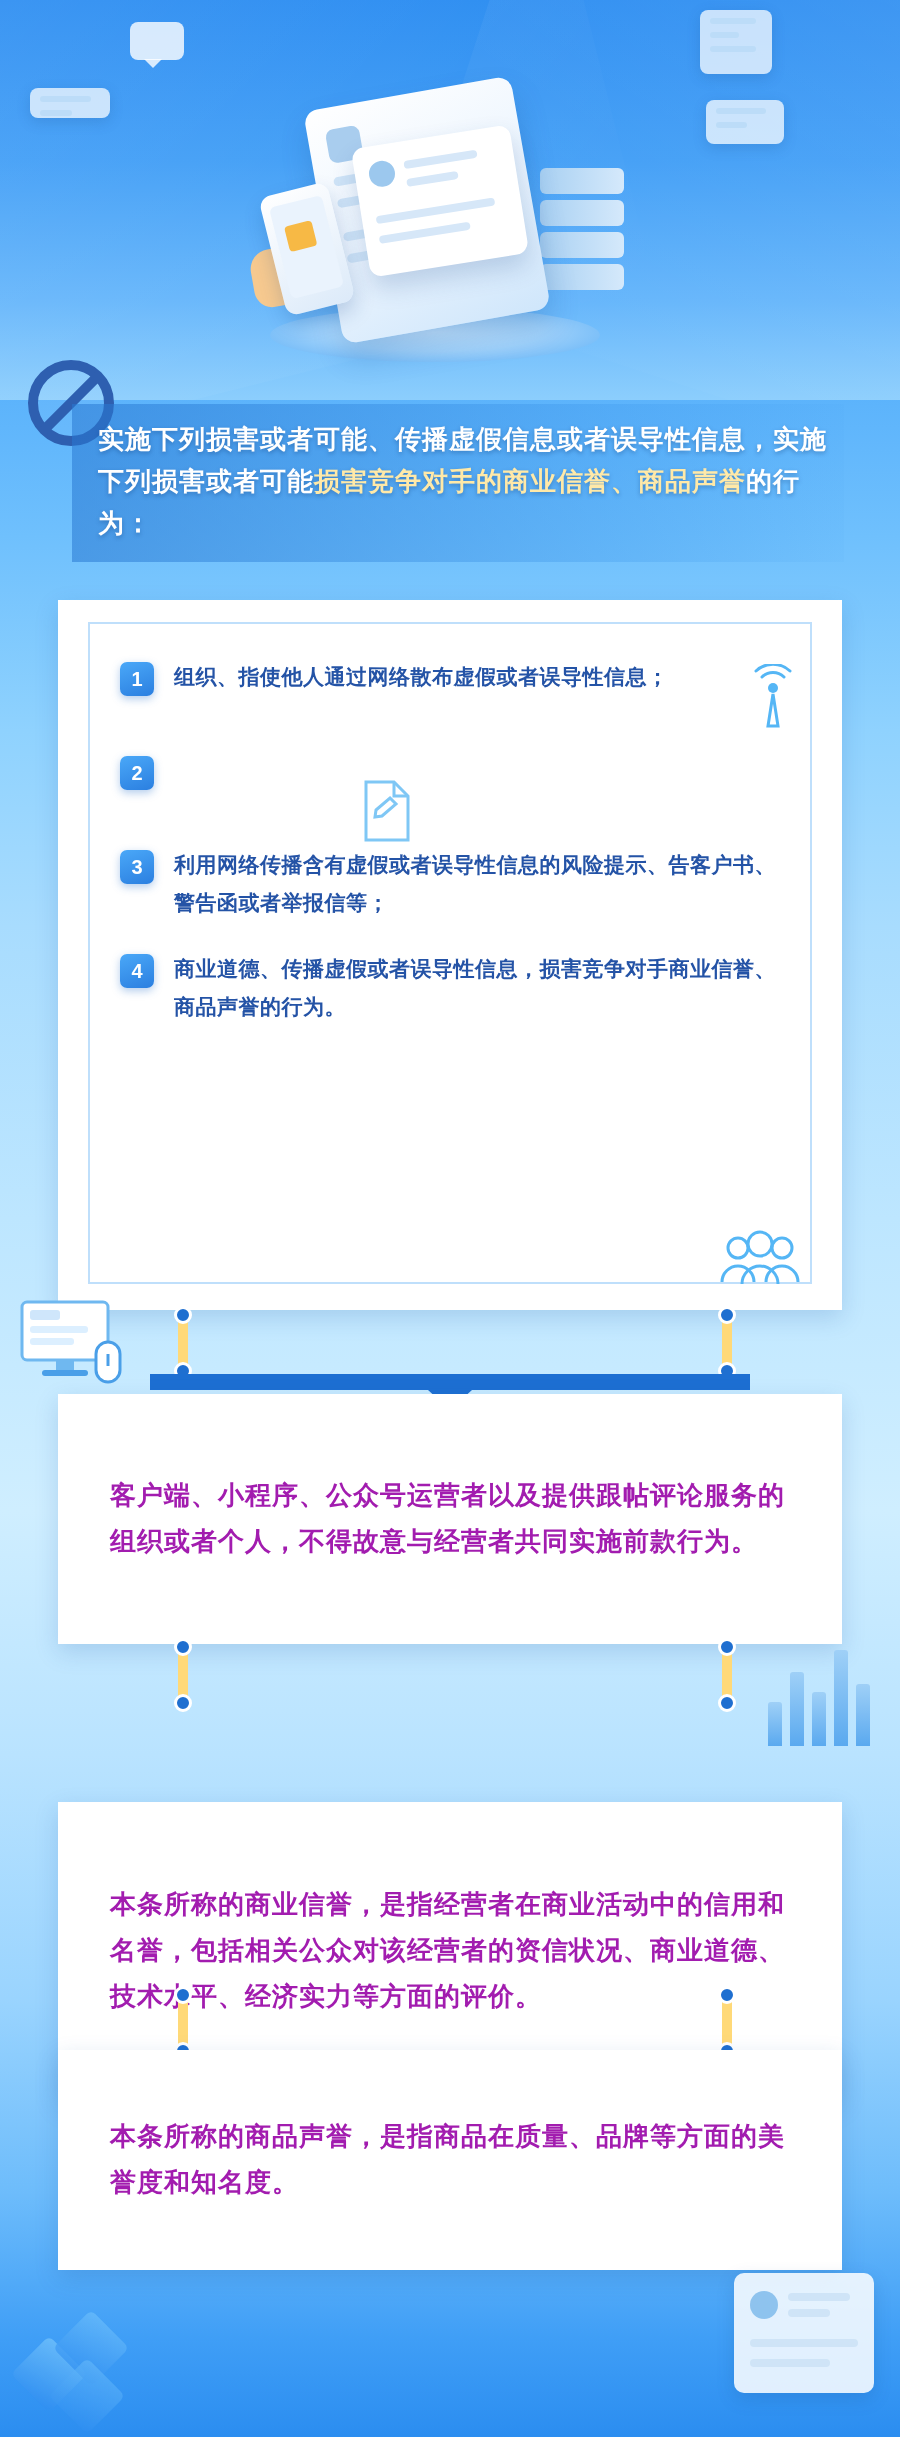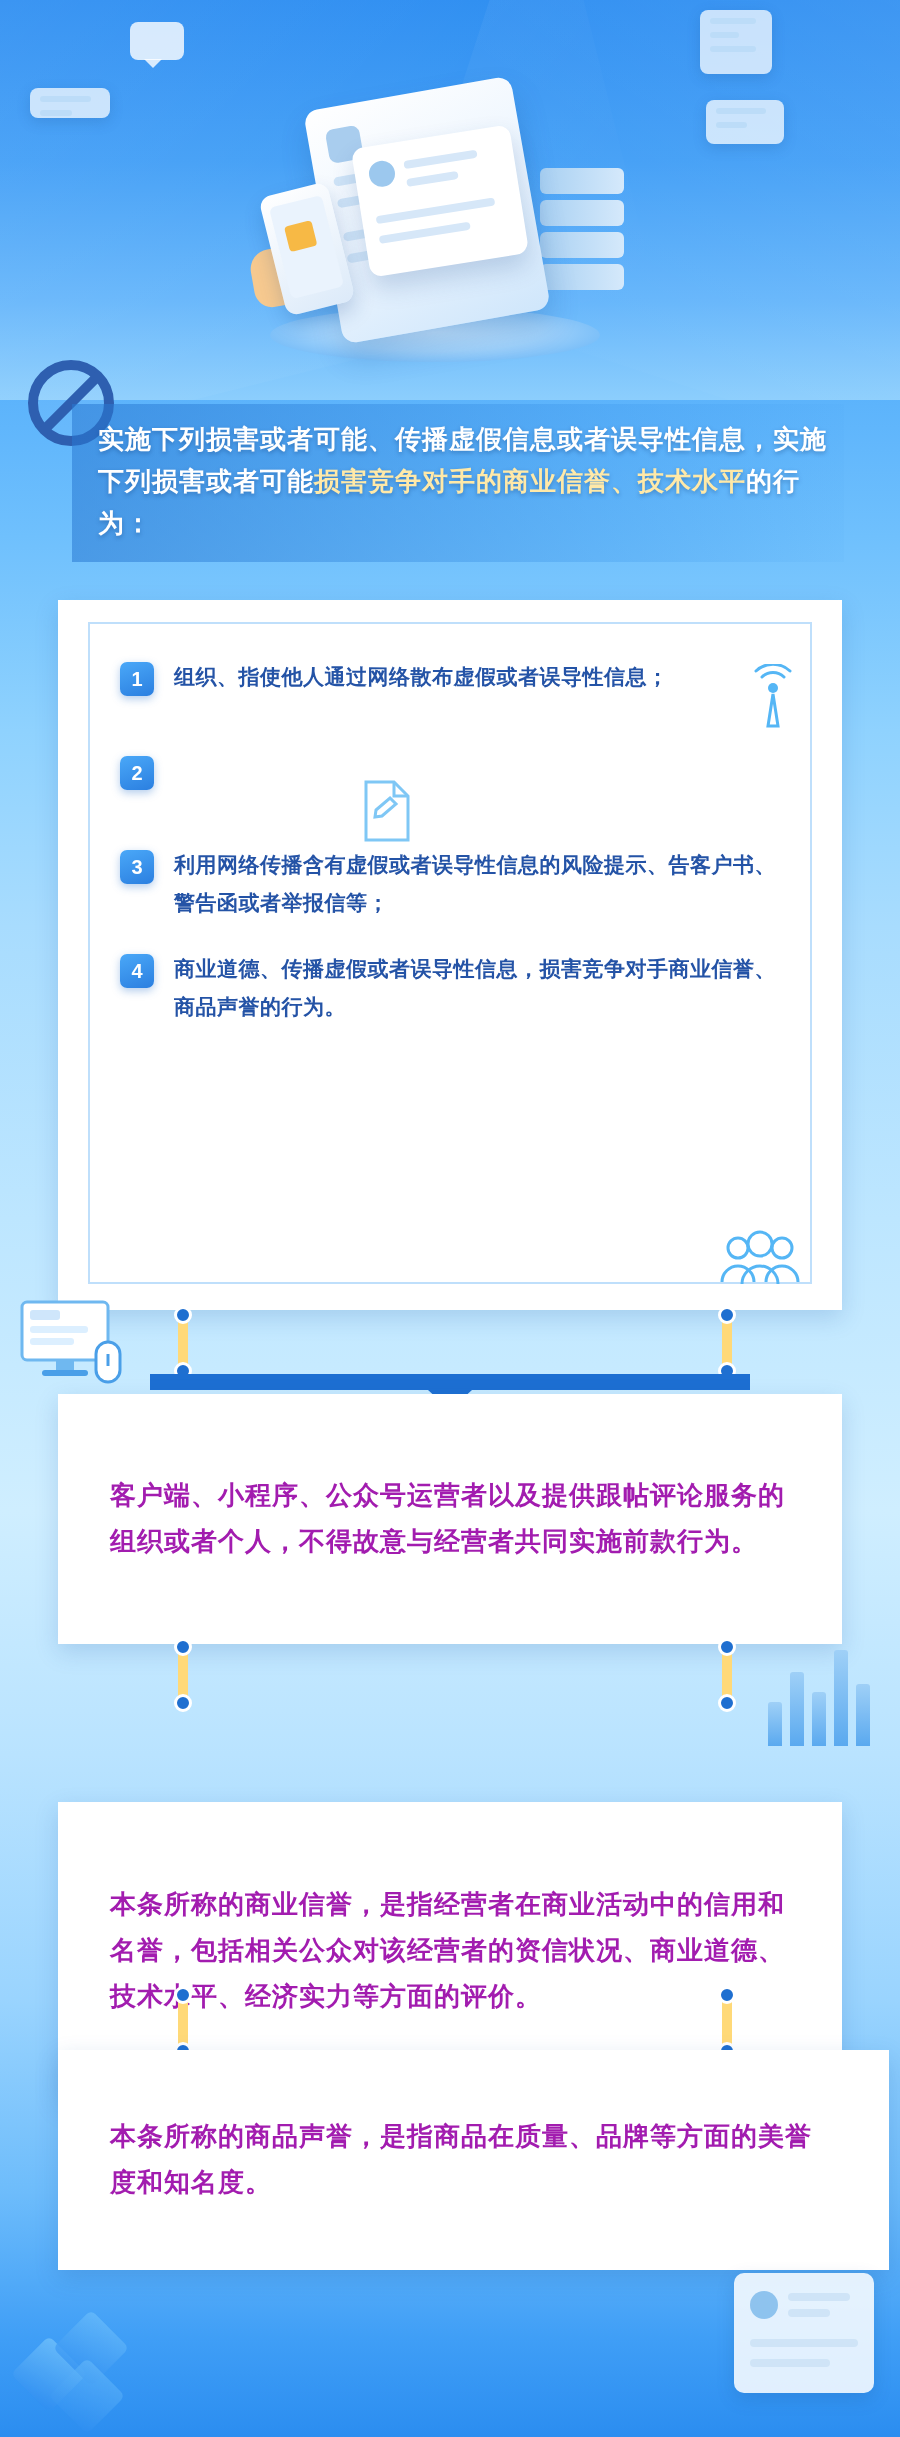--- a/index.html
+++ b/index.html
@@ -348,21 +348,21 @@
         <div class="btn-o"></div>
       </div>
     </div>
   </div>
 
   <div class="no-sign">
     <div class="bar"></div>
   </div>
 
   <div class="headline">
-    <span>实施下列损害或者可能、传播虚假信息或者误导性信息，实施下列损害或者可能</span><span class="hl">损害竞争对手的商业信誉、技术水平</span><span>的行为：</span>
+    <span>实施下列损害或者可能、传播虚假信息或者误导性信息，实施下列损害或者可能</span><span class="hl">损害竞争对手的商业信誉、商品声誉</span><span>的行为：</span>
   </div>
 
   <div class="panel panel-list">
     <div class="panel-inner-border"></div>
 
     <div class="wifi-icon">
       <svg viewBox="0 0 70 70" width="70" height="70" fill="none" stroke="#55b6f5" stroke-width="3" stroke-linecap="round">
         <circle cx="35" cy="24" r="5" fill="#55b6f5" stroke="none"></circle>
         <path d="M24 13 a16 16 0 0 1 22 0"></path>
         <path d="M18 7 a25 25 0 0 1 34 0"></path>
@@ -458,21 +458,21 @@
 
   <div class="connector" style="left:178px; top:1996px; height:54px;">
     <div class="dot-top"></div>
       <div class="dot-bot"></div>
   </div>
   <div class="connector" style="left:722px; top:1996px; height:54px;">
     <div class="dot-top"></div>
       <div class="dot-bot"></div>
   </div>
 
-  <div class="panel panel-para" style="top:2050px; height:220px;padding-left:47px;">
+  <div class="panel panel-para" style="top:2050px; height:220px;">
     <div class="para-text">本条所称的商品声誉，是指商品在质量、品牌等方面的美誉度和知名度。</div>
   </div>
 
   <div class="badge-card">
     <div class="av"></div>
     <div class="ln" style="top:20px; width:62px;"></div>
     <div class="ln" style="top:36px; width:42px;"></div>
     <div class="ln" style="left:16px; top:66px; width:108px;"></div>
     <div class="ln" style="left:16px; top:86px; width:80px;"></div>
   </div>

